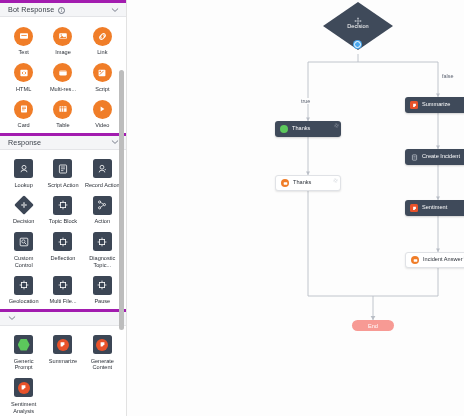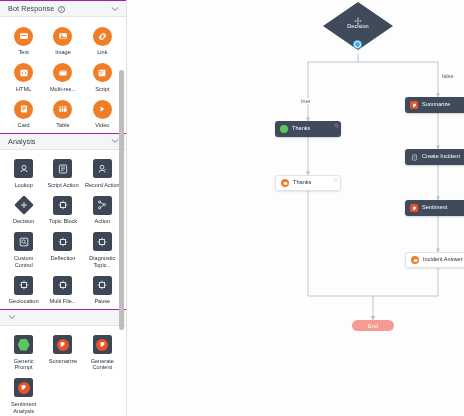--- a/index.html
+++ b/index.html
@@ -15,21 +15,21 @@
   .sidebar {
     position: relative;
     width: 127px; height: 416px;
     background: #ffffff;
     border-right: 1px solid #e2e2e2;
     overflow: hidden;
   }
   .section-header {
     height: 17px;
     background: #f4f5f7;
-    border-top: 1px solid #a21caf;
+    border-top: 3px solid #a21caf;
     border-bottom: 1px solid #e4e5e8;
     display: flex; align-items: center;
     padding: 0 7px 0 8px;
     font-size: 7.2px;
     color: #3c424b;
     letter-spacing: 0.1px;
   }
   .section-header .sh-title { flex: 1; white-space: nowrap; }
   .info-ico {
     display: inline-block;
@@ -332,21 +332,21 @@
           <svg width="10" height="10" viewBox="0 0 10 10">
                 <path d="M3.6 2.6 L7.4 5 L3.6 7.4 Z" fill="#fff"></path>
               </svg>
         </div>
           </div>
         <div class="tile-label">Video</div>
       </div>
     </div>
 
     <div class="section-header">
-      <span class="sh-title">Analysis</span>
+      <span class="sh-title">Response</span>
       <span class="chev">
         <svg width="8" height="8" viewBox="0 0 8 8">
             <path d="M1.2 2.8 L4 5.4 L6.8 2.8" stroke="#6b7280" stroke-width="0.9" fill="none" stroke-linecap="round"></path>
           </svg>
       </span>
     </div>
     <div class="grid">
       <div class="tile">
         <div class="tile-ico">
             <div class="sq-ico">

